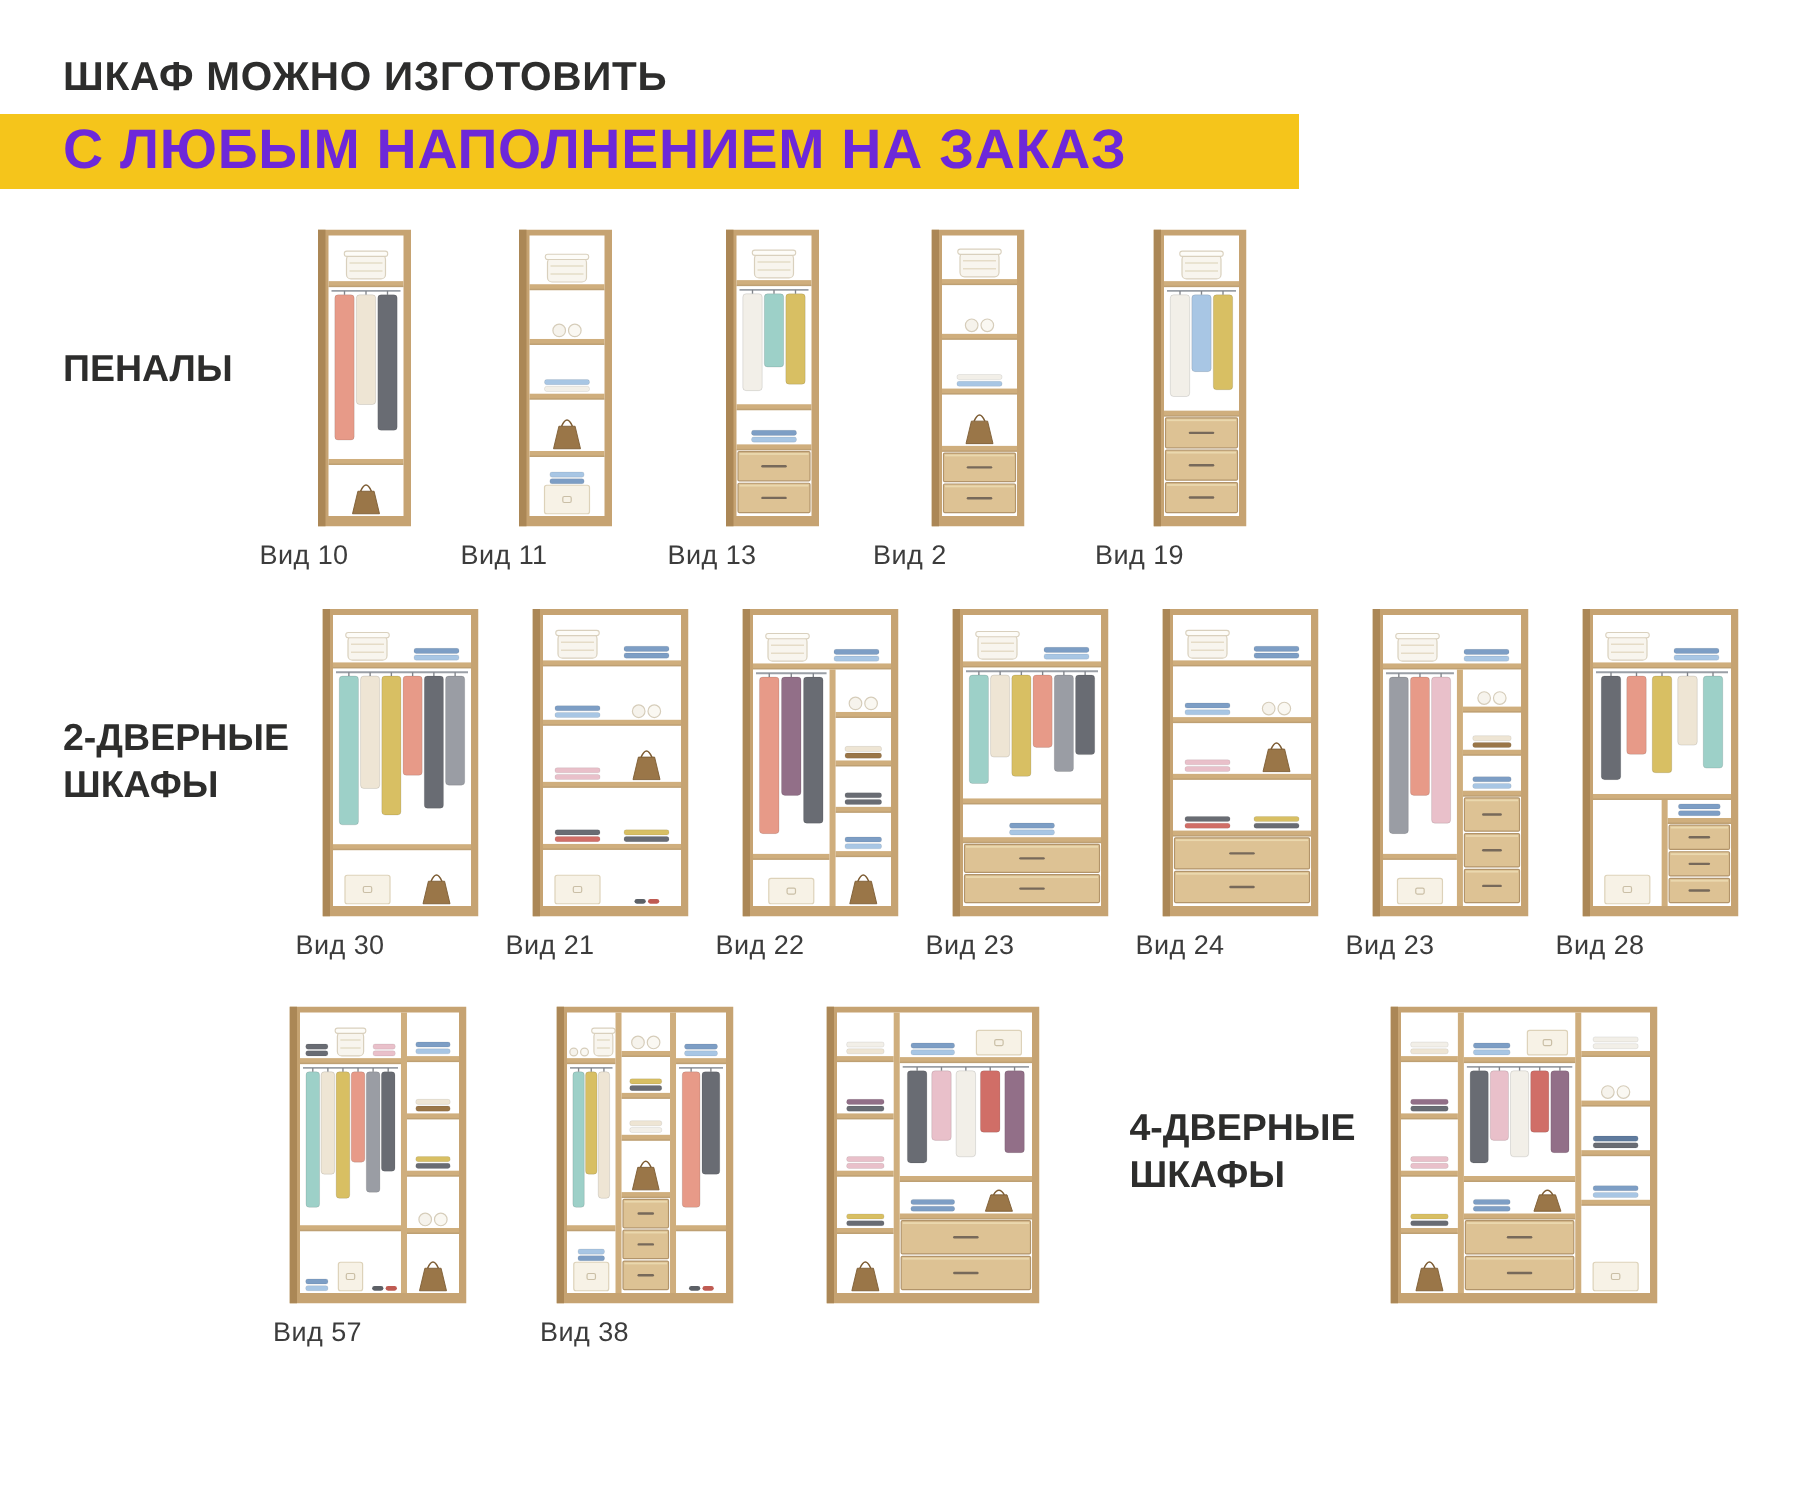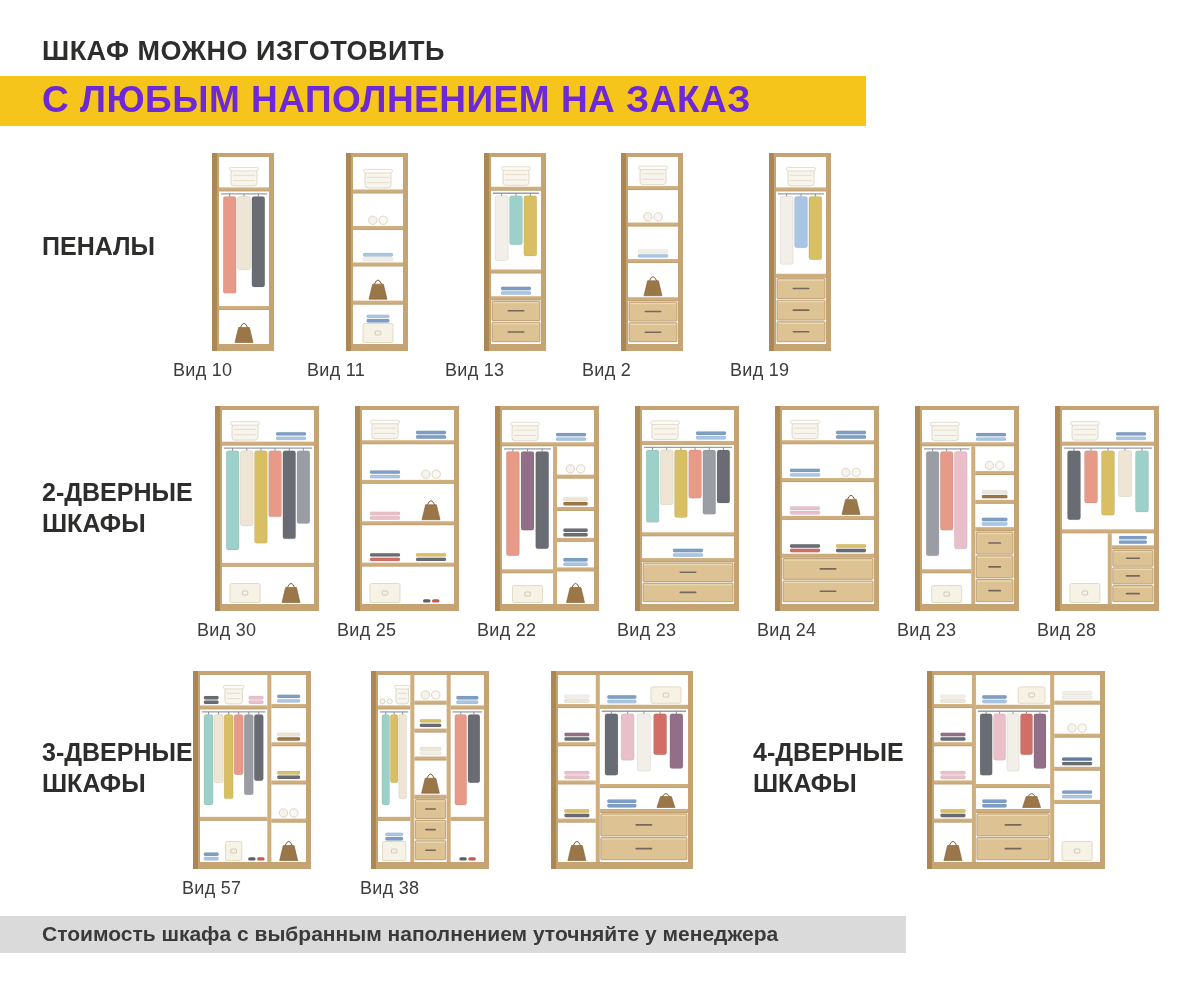--- a/index.html
+++ b/index.html
@@ -39,26 +39,22 @@
 <body>
 
 <div id="canvas">
   <div class="title1">ШКАФ МОЖНО ИЗГОТОВИТЬ</div>
   <div class="ybar">
     <span>С ЛЮБЫМ НАПОЛНЕНИЕМ НА ЗАКАЗ</span>
   </div>
 
   <div class="sec-label" id="lab0">ПЕНАЛЫ</div>
   <div class="sec-label" id="lab1">2-ДВЕРНЫЕ ШКАФЫ</div>
-  <div class="sec-label" id="lab2">3-ДВЕРНЫЕ ШКАФЫ</div>
   <div class="sec-label" id="lab3">4-ДВЕРНЫЕ ШКАФЫ</div>
 
-  <div class="footer">
-    <span>Стоимость шкафа с выбранным наполнением уточняйте у менеджера</span>
-  </div>
 <div class="slot" style="left: 212px; top: 153px;"><svg width="62" height="198" viewBox="0 0 62 198">
         <rect x="0" y="0" width="62" height="198" fill="#c6a372"></rect>
         <rect x="0" y="0" width="5" height="198" fill="#ab8756"></rect>
         <rect x="7" y="4" width="50" height="187" fill="#ffffff"></rect>
         <rect x="19" y="16.930000000000007" width="26" height="16" rx="3" fill="#f8f5ee" stroke="#d9d0bd" stroke-width="0.8"></rect>
         <line x1="21" y1="22.26333333333334" x2="43" y2="22.26333333333334" stroke="#e5dcc7" stroke-width="1"></line>
         <line x1="21" y1="27.59666666666667" x2="43" y2="27.59666666666667" stroke="#e5dcc7" stroke-width="1"></line>
         <rect x="17.5" y="14.430000000000007" width="29" height="3.5" rx="1.7" fill="#fdfcf8" stroke="#d9d0bd" stroke-width="0.7"></rect>
         <rect x="7" y="34.43000000000001" width="50" height="4" fill="#cfae7d"></rect>
         <rect x="7" y="37.43000000000001" width="50" height="1" fill="rgba(0,0,0,0.08)"></rect>
@@ -255,21 +251,21 @@
         <rect x="15" y="147.22" width="30" height="3.4" rx="1.4" fill="#696c73" stroke="rgba(0,0,0,0.10)" stroke-width="0.5"></rect>
         <rect x="61" y="151.72" width="30" height="3.4" rx="1.4" fill="#696c73" stroke="rgba(0,0,0,0.10)" stroke-width="0.5"></rect>
         <rect x="61" y="147.22" width="30" height="3.4" rx="1.4" fill="#d8bf63" stroke="rgba(0,0,0,0.10)" stroke-width="0.5"></rect>
         <rect x="7" y="156.62" width="92" height="4" fill="#cfae7d"></rect>
         <rect x="7" y="159.62" width="92" height="1" fill="rgba(0,0,0,0.08)"></rect>
         <rect x="15" y="177.5" width="30" height="19" rx="1.5" fill="#f7f2e6" stroke="#ddd2b9" stroke-width="0.8"></rect>
         <rect x="27.2" y="185" width="5.6" height="4" rx="1" fill="none" stroke="#cabfa6" stroke-width="0.8"></rect>
         <rect x="68" y="193.3" width="7.5" height="3.2" rx="1.6" fill="#5c6066"></rect>
         <rect x="77" y="193.3" width="7.5" height="3.2" rx="1.6" fill="#bf5b52"></rect>
       </svg></div>
-    <div class="wcap" style="left: 337px; top: 620px;">Вид 25</div>
+    <div class="wcap" style="left: 337px; top: 620px;">Вид 21</div>
     <div class="slot" style="left: 495px; top: 406px;"><svg width="104" height="205" viewBox="0 0 104 205">
         <rect x="0" y="0" width="104" height="205" fill="#c6a372"></rect>
         <rect x="0" y="0" width="5" height="205" fill="#ab8756"></rect>
         <rect x="7" y="4" width="92" height="194" fill="#ffffff"></rect>
         <rect x="17" y="18.800000000000004" width="26" height="16" rx="3" fill="#f8f5ee" stroke="#d9d0bd" stroke-width="0.8"></rect>
         <line x1="19" y1="24.133333333333336" x2="41" y2="24.133333333333336" stroke="#e5dcc7" stroke-width="1"></line>
         <line x1="19" y1="29.46666666666667" x2="41" y2="29.46666666666667" stroke="#e5dcc7" stroke-width="1"></line>
         <rect x="15.5" y="16.300000000000004" width="29" height="3.5" rx="1.7" fill="#fdfcf8" stroke="#d9d0bd" stroke-width="0.7"></rect>
         <rect x="61" y="31.400000000000006" width="30" height="3.4" rx="1.4" fill="#a8c6e4" stroke="rgba(0,0,0,0.10)" stroke-width="0.5"></rect>
         <rect x="61" y="26.900000000000006" width="30" height="3.4" rx="1.4" fill="#7d9ec5" stroke="rgba(0,0,0,0.10)" stroke-width="0.5"></rect>

